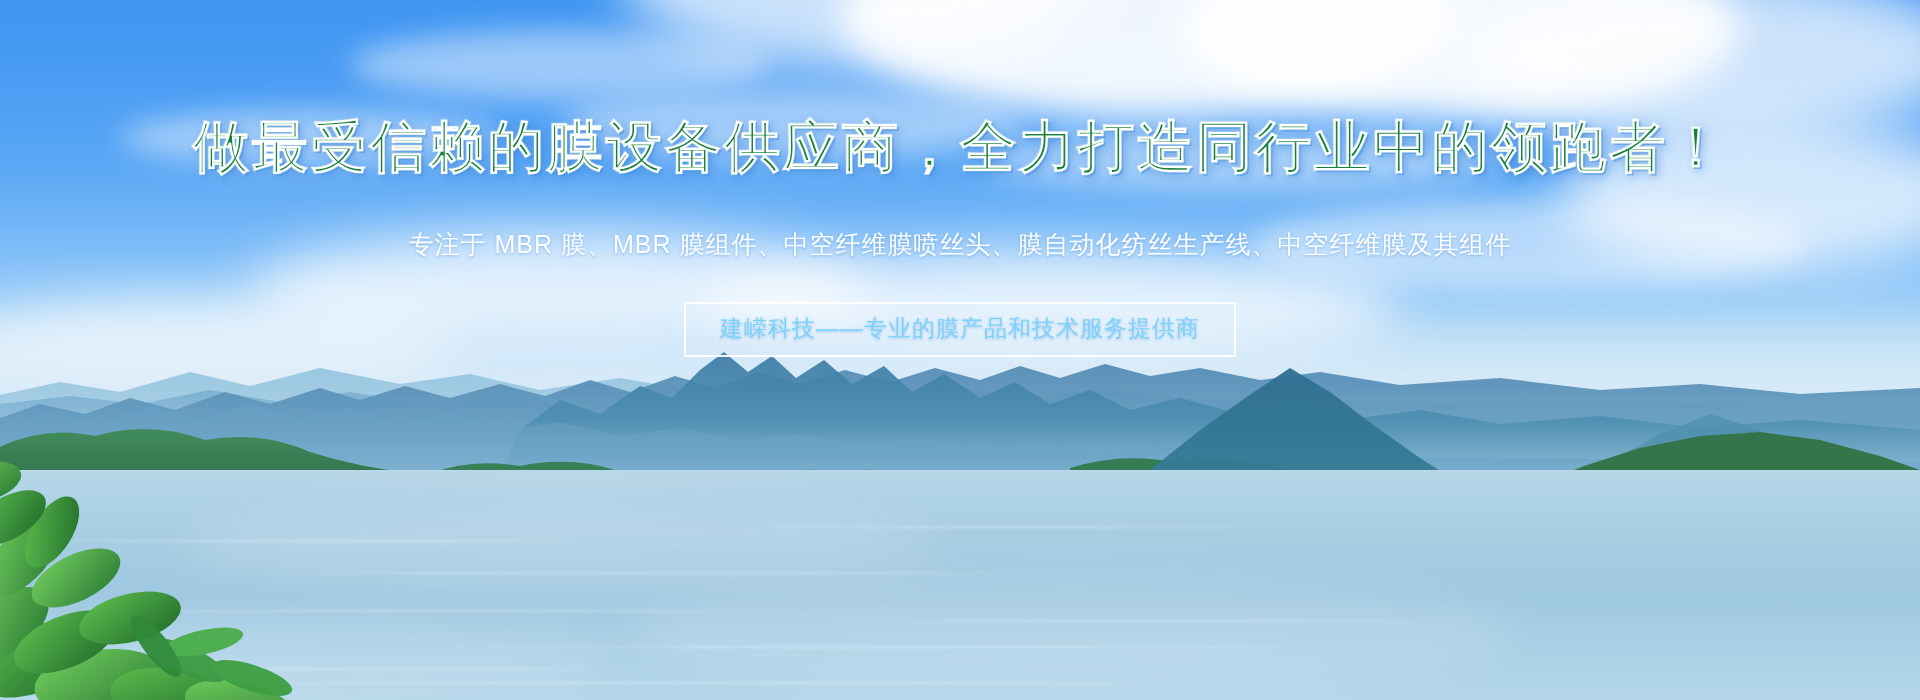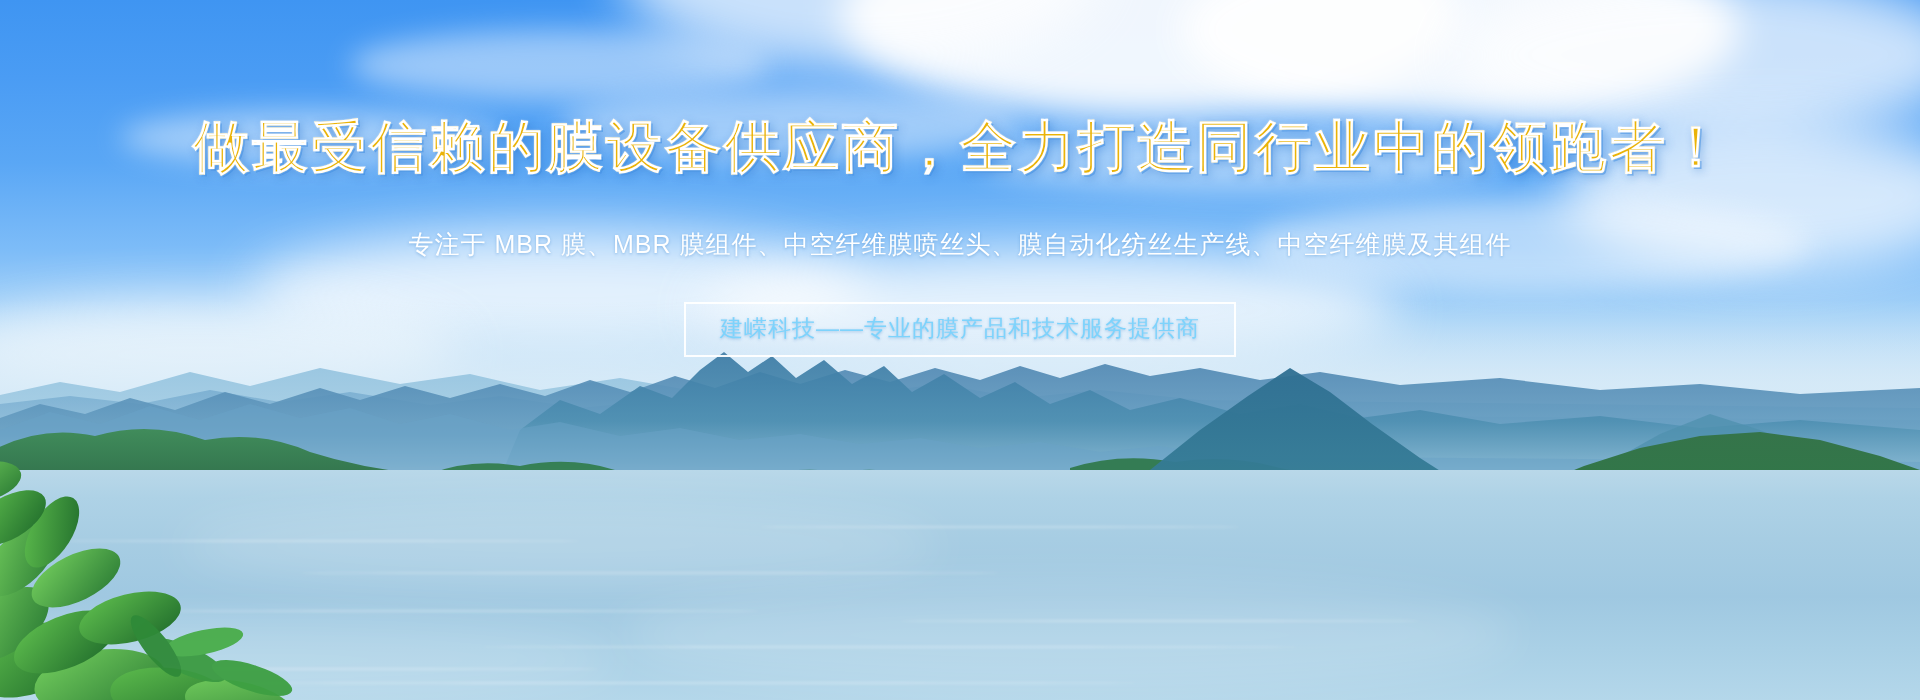--- a/index.html
+++ b/index.html
@@ -89,21 +89,21 @@
     left: 0; top: 0;
     width: 1920px;
     text-align: center;
   }
   .headline {
     position: absolute;
     left: 0; top: 118px;
     width: 1920px;
     font-size: 56px;
     font-weight: bold;
-    color: #eab308;
+    color: #15803d;
     letter-spacing: 3px;
     line-height: 1.05;
     white-space: nowrap;
     text-shadow:
        0 0 2px rgba(255,255,255,.9),
        2px 2px 0 rgba(60,140,225,.55),
        3px 3px 10px rgba(40,110,200,.45);
     -webkit-text-stroke: 0.6px #ffffff;
   }
   .subtitle {

